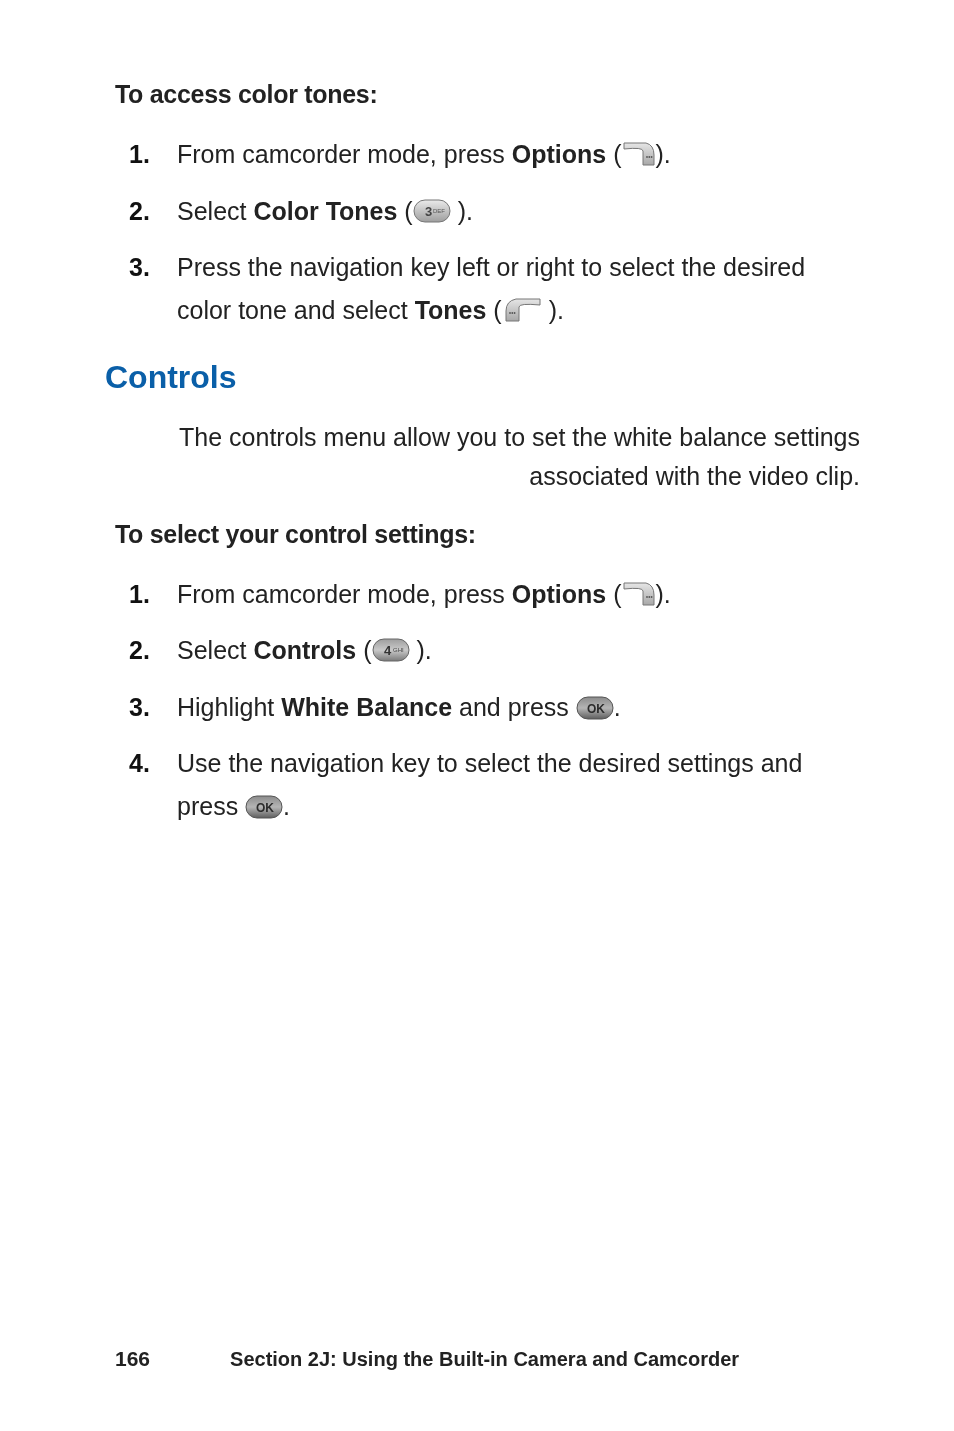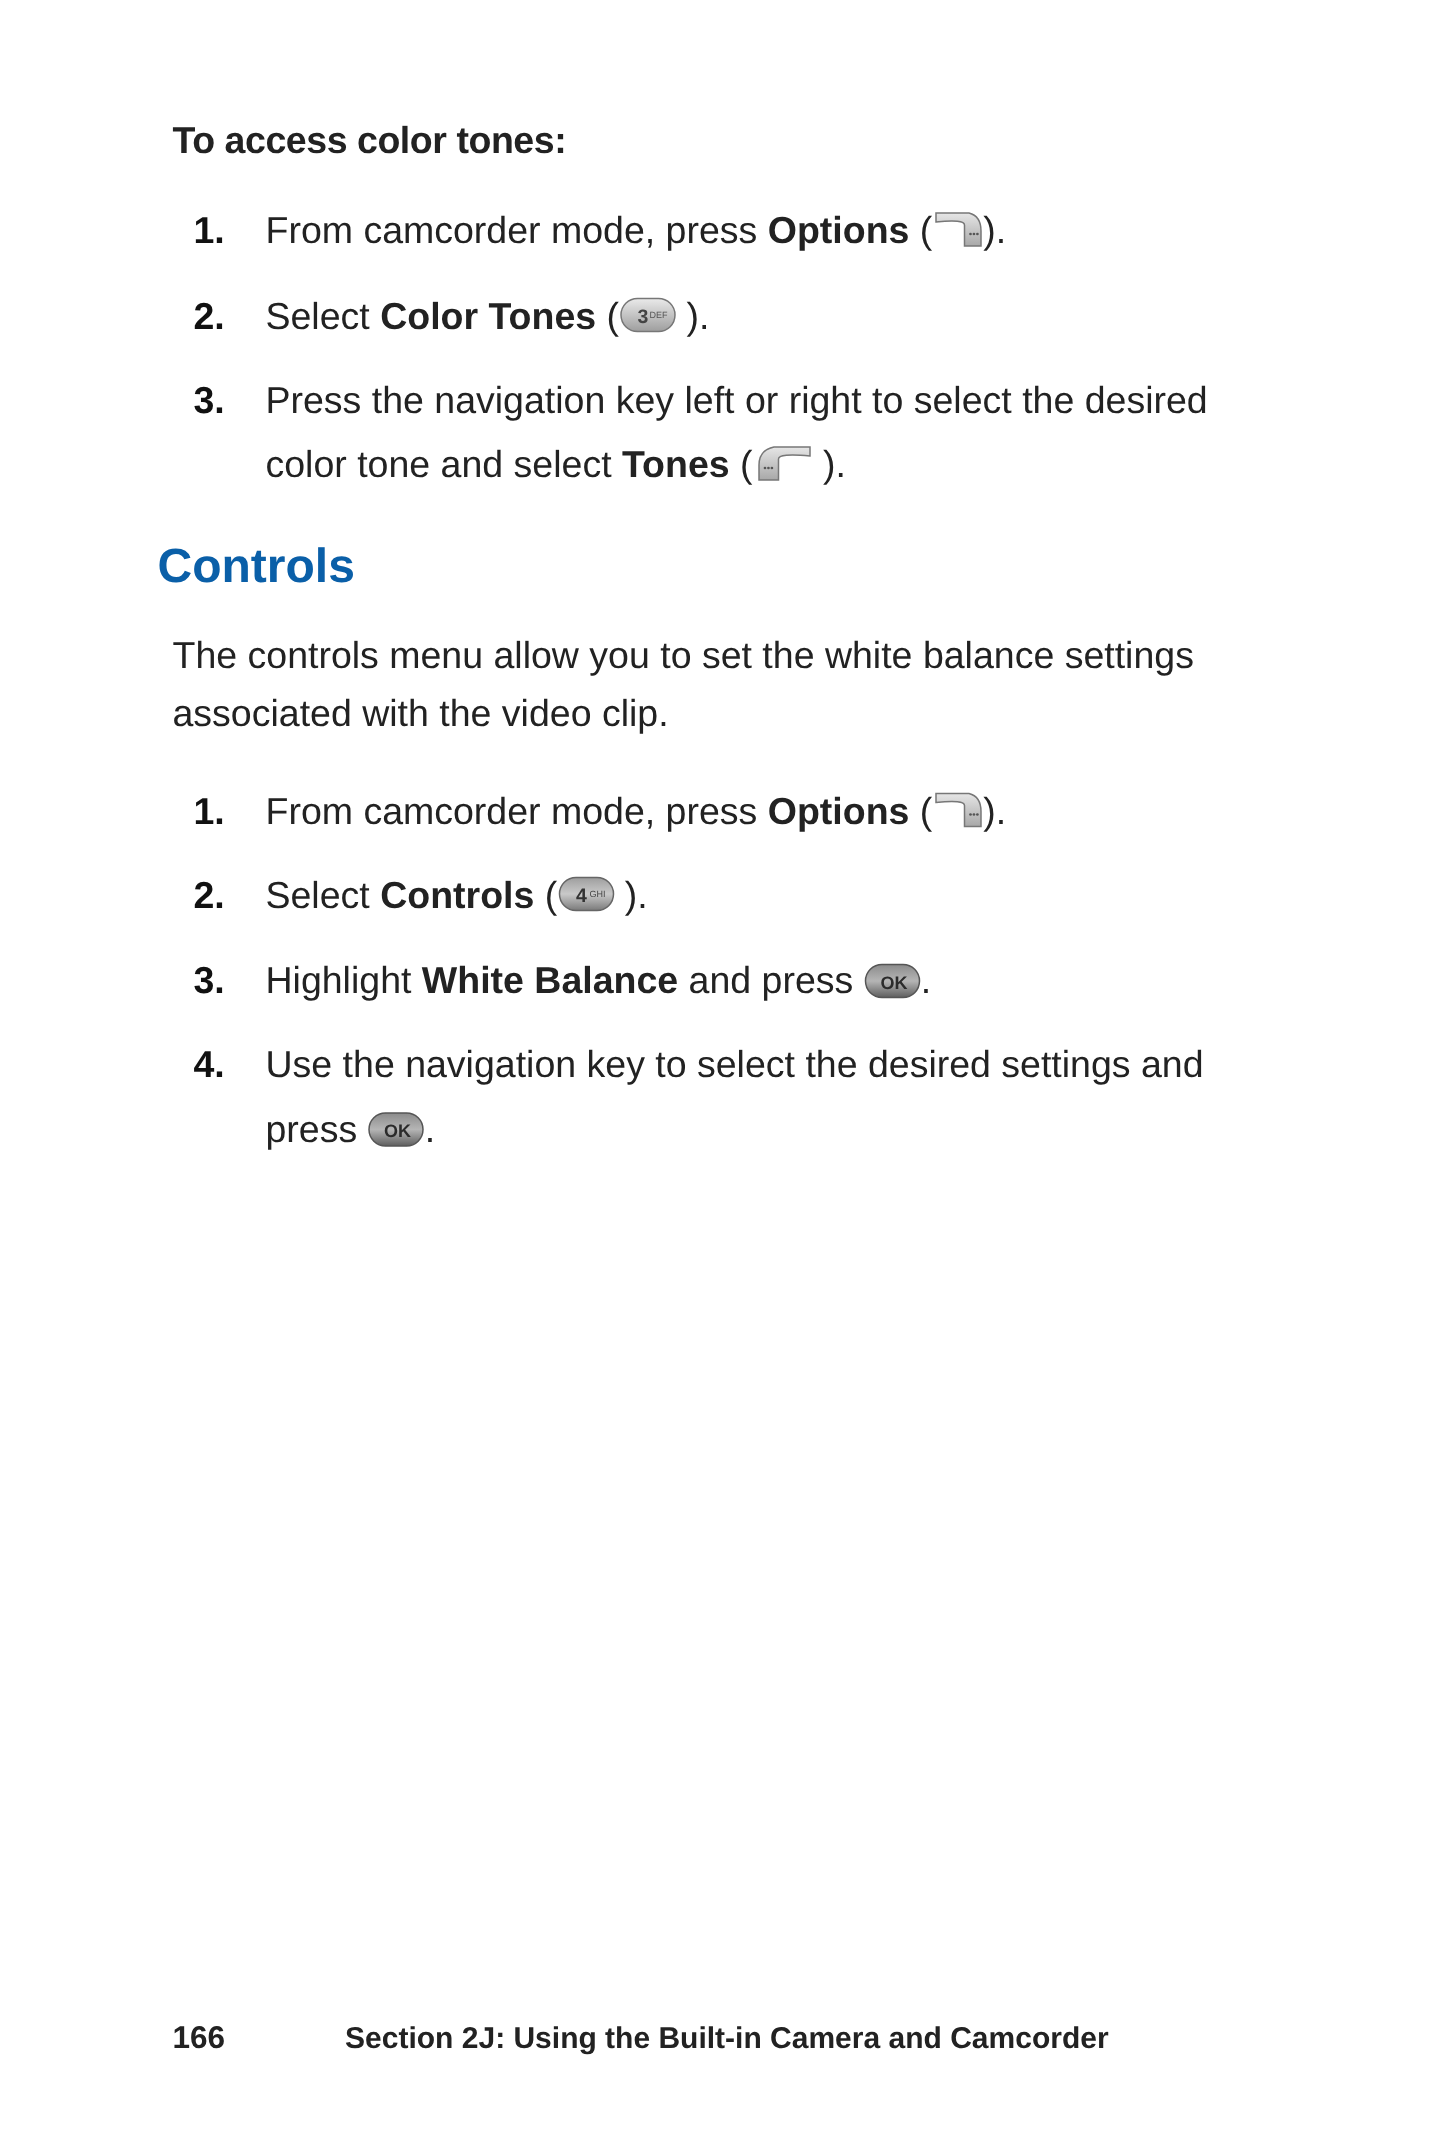--- a/index.html
+++ b/index.html
@@ -49,20 +49,21 @@
   .b { font-weight: 700; margin-top: 18px; }
   h2.section {
     color: #0a5fa8;
     font-size: 32px;
     font-weight: 700;
     margin: 18px 0 22px -10px;
   }
   p.desc {
     margin: 0 0 24px 0;
     line-height: 1.55;
+    text-align: right;
   }
   .footer {
     position: absolute;
     bottom: 60px;
     left: 115px;
     right: 85px;
     display: flex;
     align-items: baseline;
     font-weight: 700;
     color: #222;
@@ -164,20 +165,21 @@
           </svg>
         </span><span> ).</span>
       </span>
     </li>
   </ol>
 
   <h2 class="section">Controls</h2>
 
   <p class="desc">The controls menu allow you to set the white balance settings associated with the video clip.</p>
 
+  <p class="subheading">To select your control settings:</p>
 
   <ol class="steps">
     <li>
       <span class="num">1.</span>
       <span class="body">
         <span>From camcorder mode, press </span><span class="b">Options</span><span> (</span><span class="keyicon softkey-right">
           <svg width="34" height="26" viewBox="0 0 34 26">
             <defs>
                 <linearGradient id="gR2" x1="0" y1="0" x2="0" y2="1">
                   <stop offset="0" stop-color="#e6e6e6"></stop>

